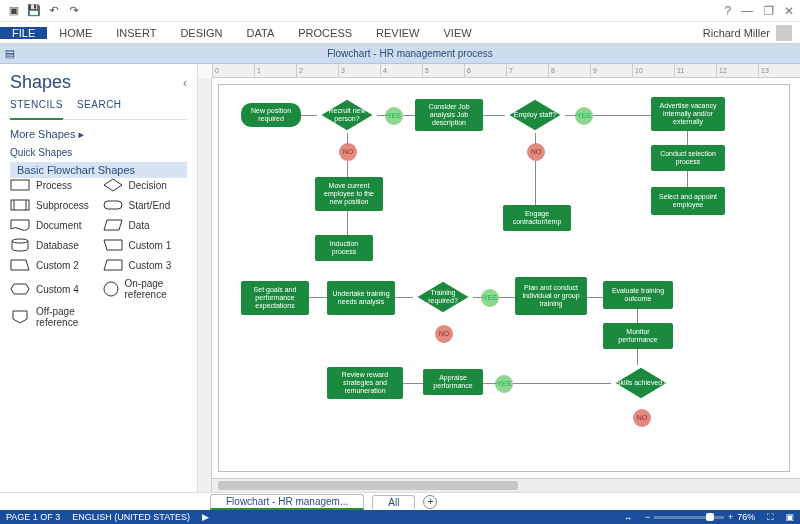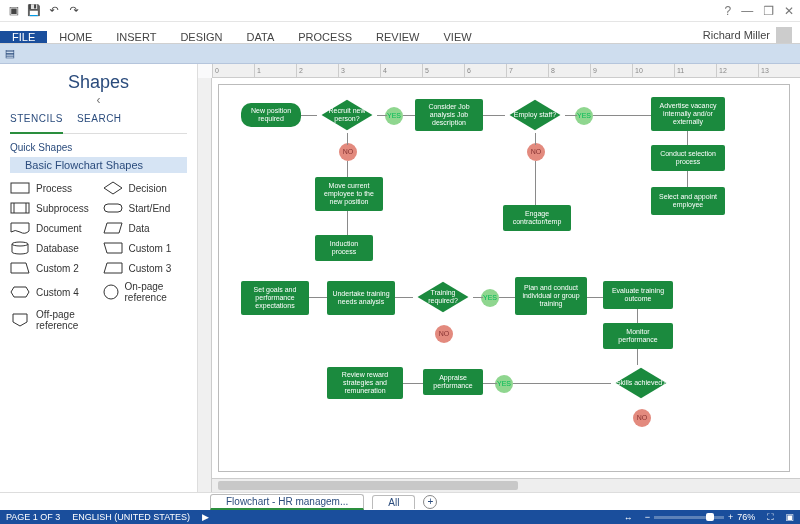--- a/index.html
+++ b/index.html
@@ -6,44 +6,44 @@
 html, body { width: 800px; height: 524px; overflow: hidden; background: #fff; }
 
 
 .titlebar { height: 22px; background: #fff; border-bottom: 1px solid #e5e5e5; display: flex; align-items: center; font-size: 11px; color: #666; position: relative; }
 .titlebar .qat { display: flex; gap: 4px; padding-left: 6px; align-items: center; }
 .titlebar .qat span { width: 16px; height: 16px; display: inline-flex; align-items: center; justify-content: center; font-size: 11px; color: #444; }
 .titlebar .title { position: absolute; left: 0; right: 0; text-align: center; pointer-events: none; font-size: 11px; color: #555; }
 .titlebar .wincontrols { position: absolute; right: 6px; display: flex; gap: 10px; color: #777; font-size: 12px; }
 
 
-.ribbon-tabs { height: 22px; background: #fff; display: flex; align-items: flex-end; border-bottom: 1px solid #d0d0d0; font-size: 11px; }
+.ribbon-tabs { height: 22px; background: #fff; display: flex; align-items: center; border-bottom: 1px solid #d0d0d0; font-size: 11px; }
 .ribbon-tabs .file { background: #1a4e9c; color: #fff; padding: 0 12px; display: flex; align-items: center; font-size: 11px; }
 .ribbon-tabs .tab { padding: 0 12px; display: flex; align-items: center; color: #444; cursor: pointer; }
 .ribbon-tabs .spacer { flex: 1; }
 .ribbon-tabs .user { padding: 0 8px; display: flex; align-items: center; color: #444; gap: 6px; }
 .ribbon-tabs .user .avatar { width: 16px; height: 16px; background: #ccc; }
 
 
 .docbar { height: 20px; background: #ceddee; border-bottom: 1px solid #b5c5dc; display: flex; align-items: center; font-size: 10px; color: #2a4b7c; }
 .docbar .docicon { width: 20px; text-align: center; font-size: 11px; color: #2a4b7c; }
 .docbar .doctitle { flex: 1; text-align: center; }
 
 
 .main { display: flex; height: calc(524px - 22px - 22px - 20px - 14px - 18px); }
 
 
 .shapes { width: 198px; border-right: 1px solid #ddd; background: #fff; padding: 8px 10px 4px 10px; font-size: 11px; color: #333; position: relative; }
-.shapes h1 { font-size: 18px; font-weight: 300; color: #2a4b7c; margin-bottom: 6px; display:flex; justify-content:space-between; align-items:center;flex-direction:column;}
+.shapes h1 { font-size: 18px; font-weight: 300; color: #2a4b7c; margin-bottom: 6px; display:flex; justify-content:space-between; align-items:center;}
 .shapes h1 .chev { font-size: 12px; color: #777; }
 .shapes .tabs { display: flex; gap: 14px; font-size: 10px; letter-spacing: .5px; color: #2a4b7c; border-bottom: 1px solid #ddd; padding-bottom: 4px; margin-bottom: 8px; }
 .shapes .tabs .active { border-bottom: 2px solid #2a8e3e; margin-bottom: -5px; padding-bottom: 8px; }
 .shapes .link { color: #2a4b7c; font-size: 11px; margin-bottom: 6px; display: block; }
 .shapes .qs { font-size: 10px; color: #2a4b7c; margin-bottom:4px;}
-.shapes .sel { background: #d6e4f4; padding: 2px 15px; font-size: 11px; color: #2a4b7c; margin-bottom: 8px; }
+.shapes .sel { background: #d6e4f4; padding: 2px 7px; font-size: 11px; color: #2a4b7c; margin-bottom: 0; }
 .shape-grid { display: grid; grid-template-columns: 1fr 1fr; gap: 6px 8px; font-size: 10px; color: #333; }
 .shape-item { display: flex; align-items: center; gap: 6px; cursor: pointer; }
 .shape-ico { width: 20px; height: 14px; display: inline-flex; align-items: center; justify-content: center; }
 .shape-ico svg { display:block; }
 .shape-ico.circle { width:16px; height:16px; }
 
 
 .canvas-wrap { flex: 1; position: relative; background: #fafafb; }
 .vruler { position:absolute; left:0; top:14px; bottom:0; width:14px; background:#f0f0f0; border-right:1px solid #ccc; font-size:7px; color:#888;}
 .hruler { position:absolute; left:14px; right:0; top:0; height:14px; background:#f0f0f0; border-bottom:1px solid #ccc; font-size:7px; color:#888; display:flex;}
@@ -108,33 +108,35 @@
   <div class="tab">VIEW</div>
   <div class="spacer"></div>
   <div class="user">
     <span>Richard Miller</span>
     <span class="avatar"></span>
   </div>
 </div>
 
 <div class="docbar">
   <div class="docicon">▤</div>
+  <div class="doctitle">Flowchart - HR management process</div>
 </div>
 
 <div class="main">
 
   <div class="shapes">
     <h1>
       <span>Shapes</span>
       <span class="chev">‹</span>
     </h1>
     <div class="tabs">
       <span class="active">STENCILS</span>
       <span>SEARCH</span>
     </div>
+    <span class="link">More Shapes   ▸</span>
     <div class="qs">Quick Shapes</div>
     <div class="sel">Basic Flowchart Shapes</div>
     <div class="shape-grid">
       <div class="shape-item">
           <span class="shape-ico">
             <svg width="20" height="14">
               <rect x="1" y="2" width="18" height="10" fill="none" stroke="#333"></rect>
             </svg>
           </span>
           <span>Process</span>

